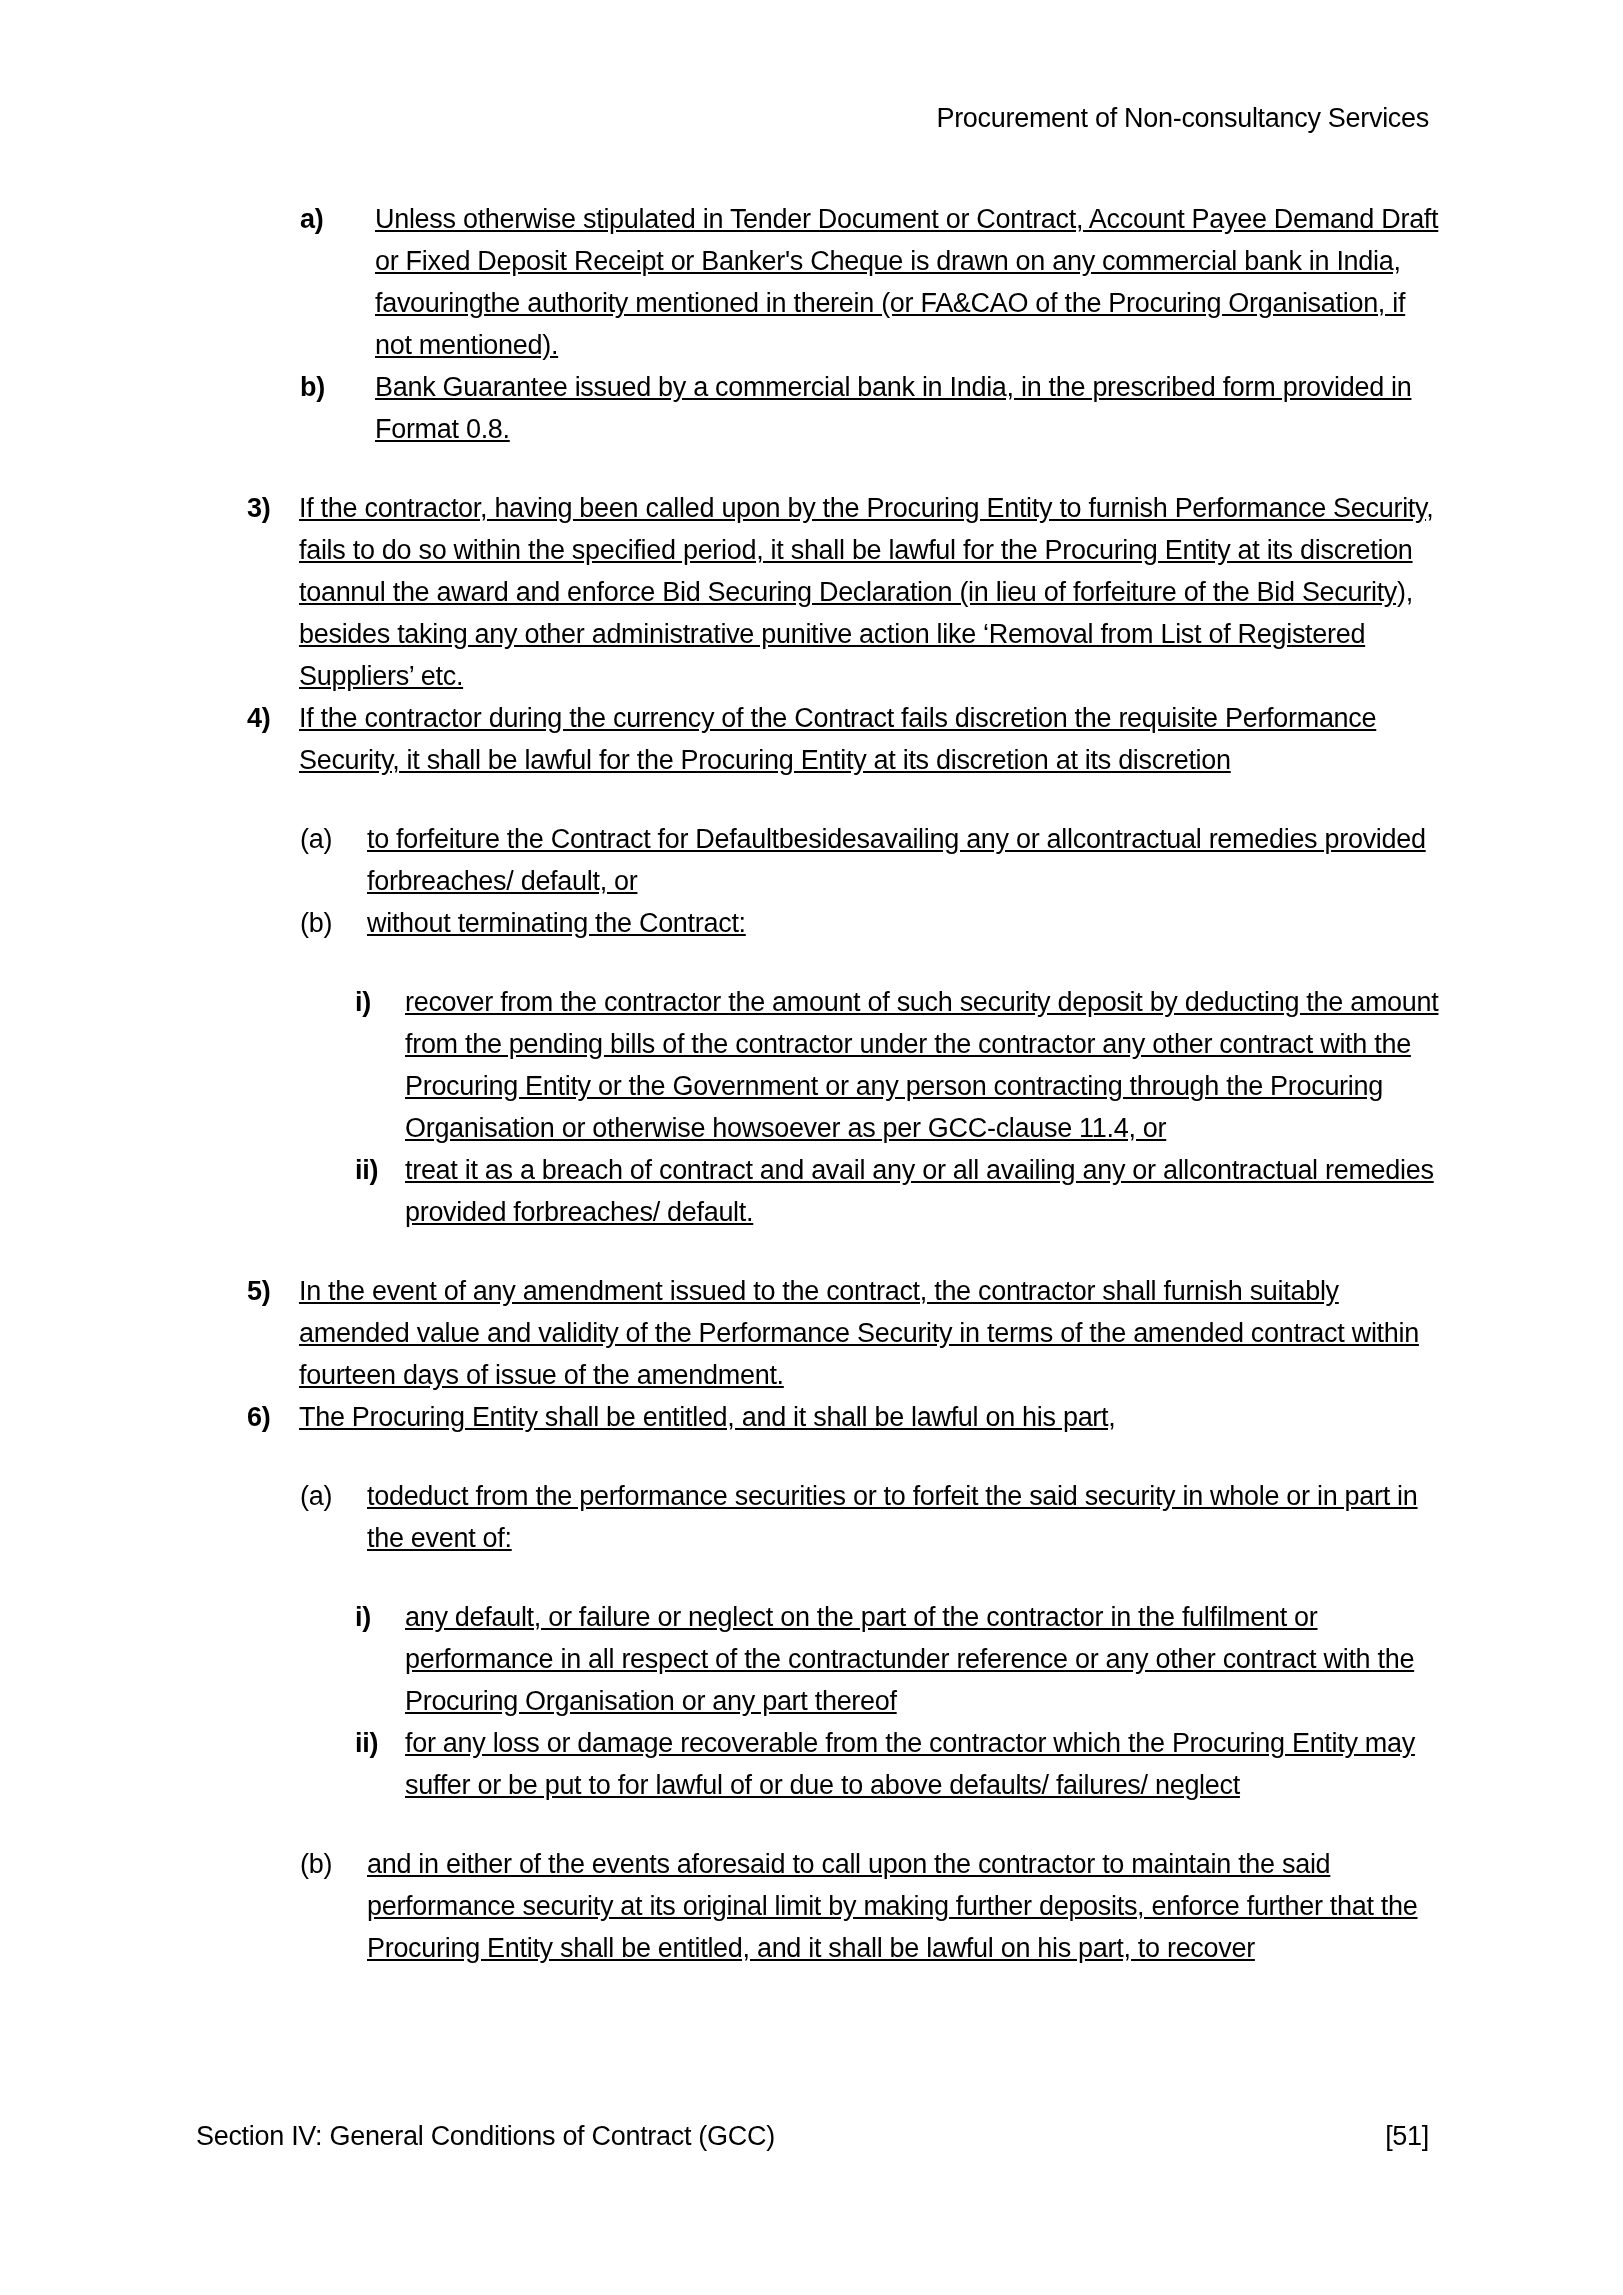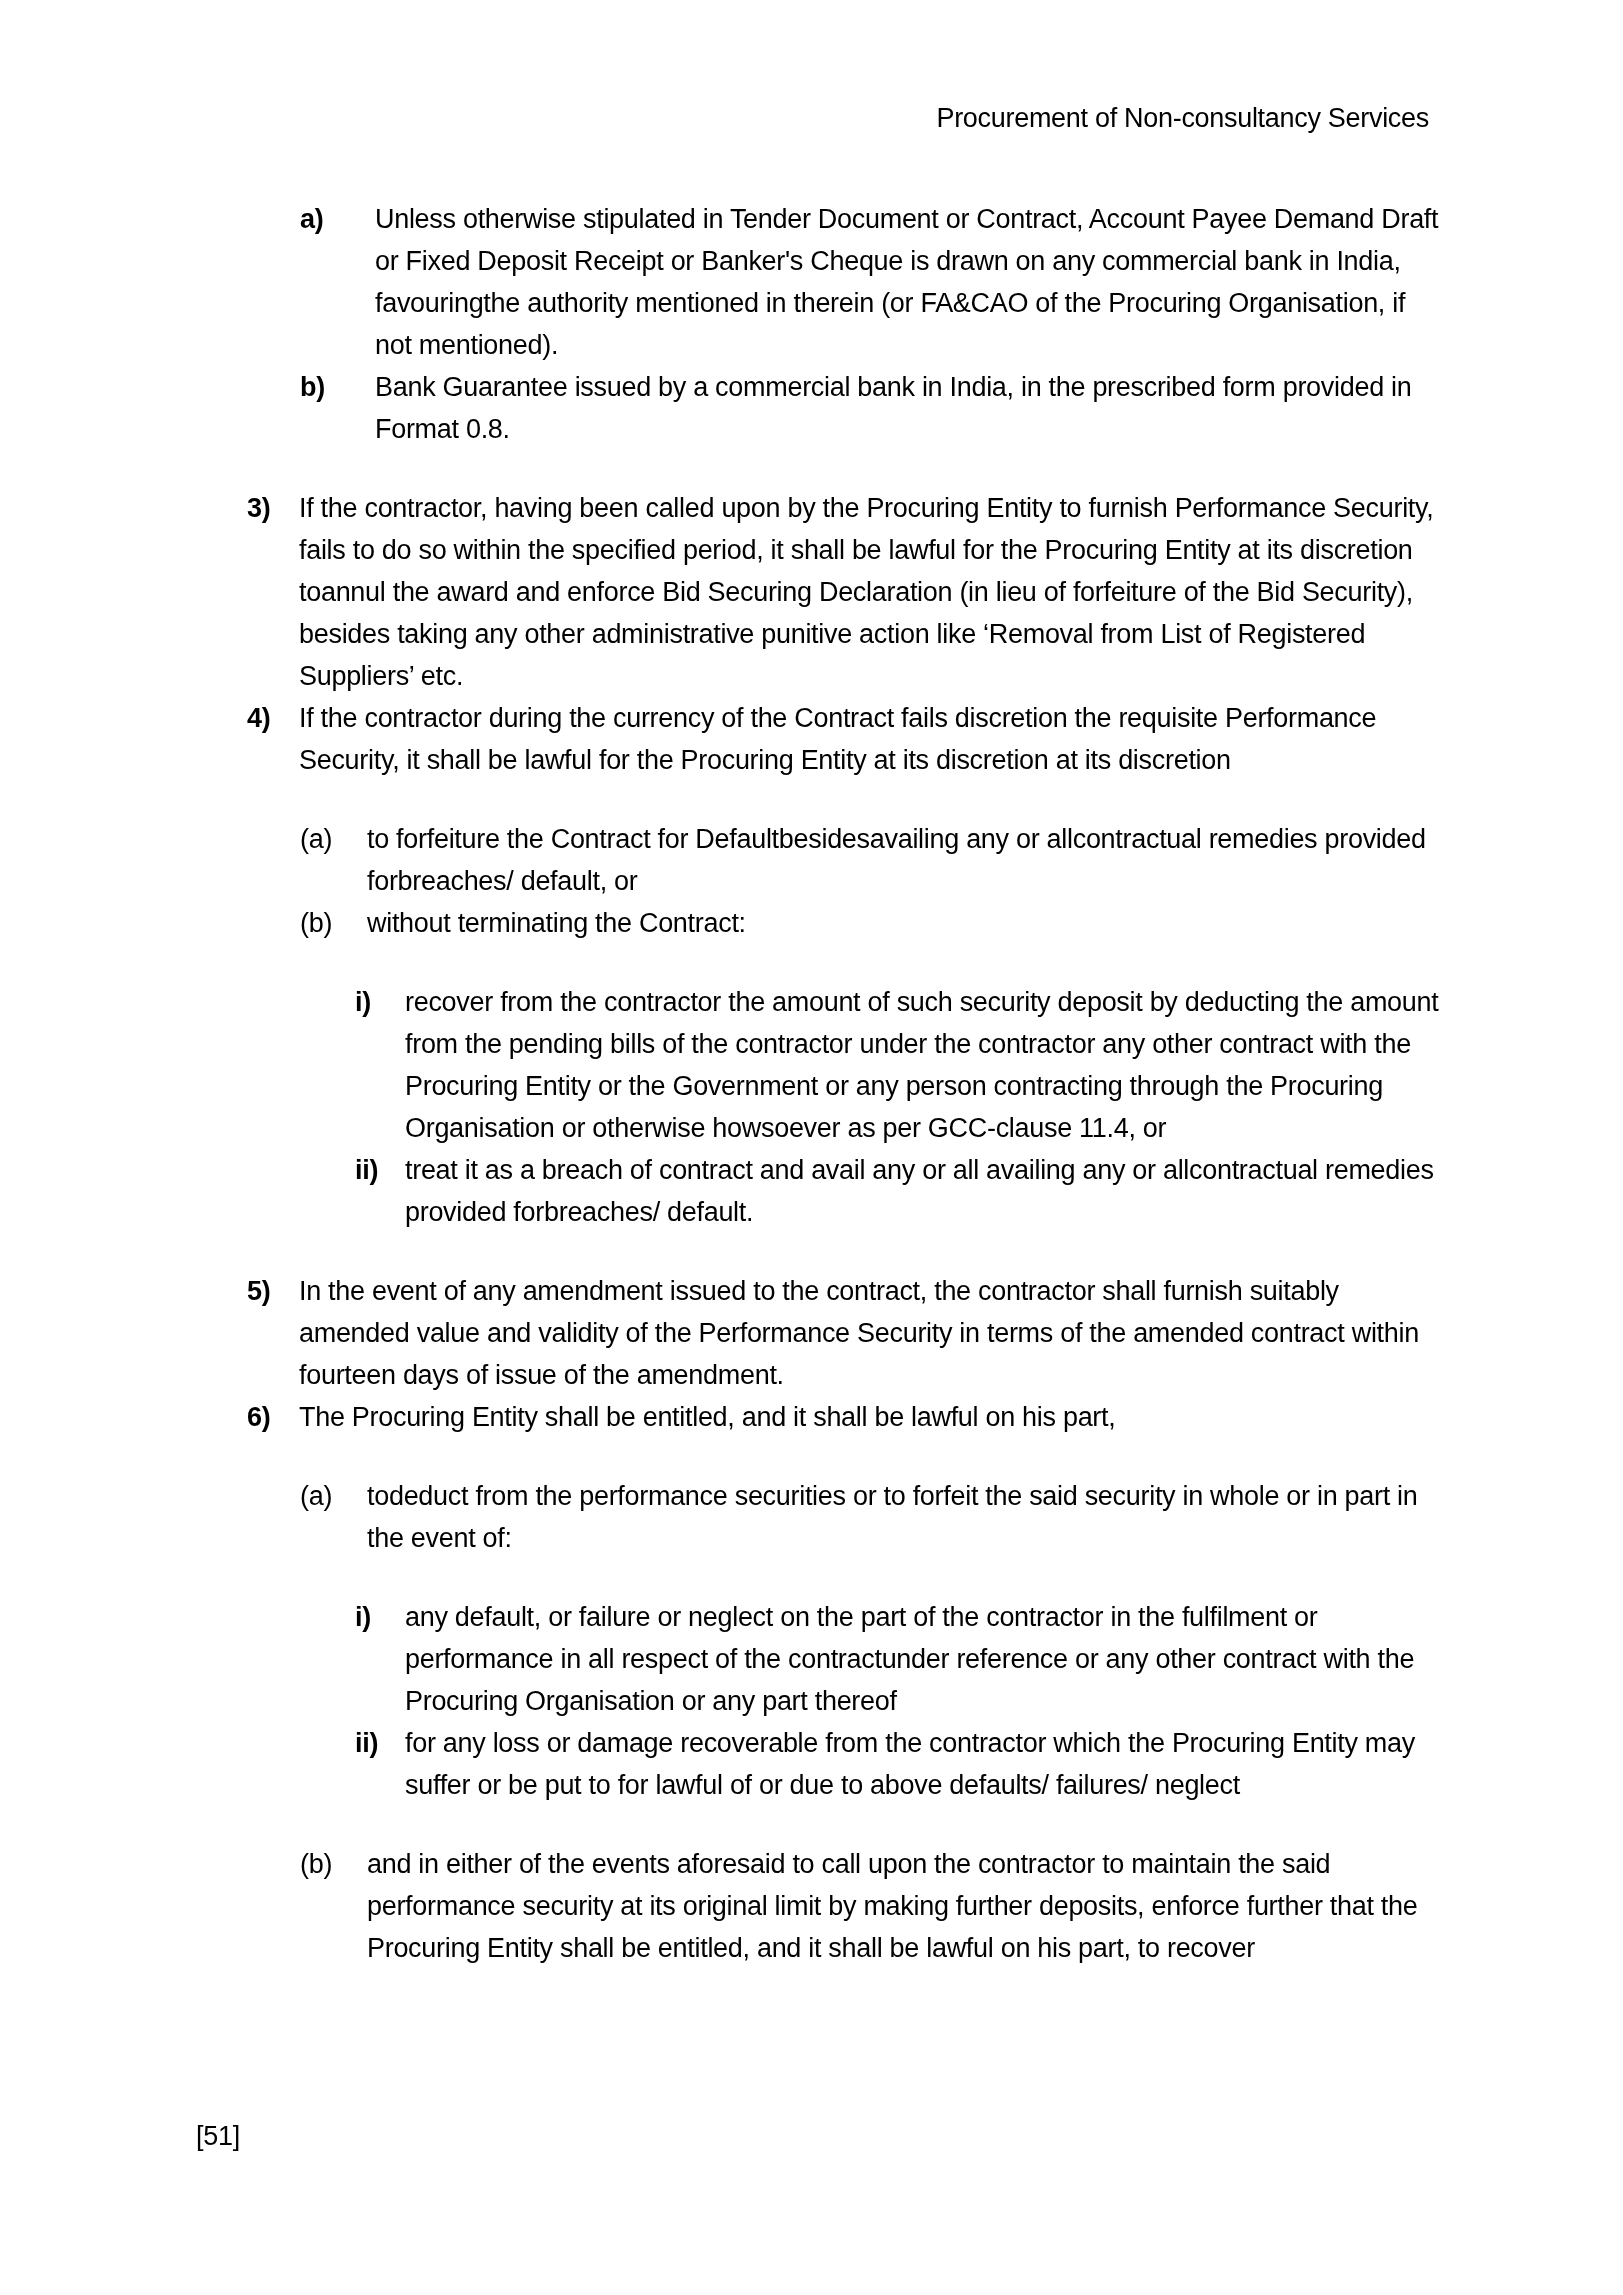--- a/index.html
+++ b/index.html
@@ -18,21 +18,21 @@
   .header {
     margin: 97px 194px 16px 0;
     text-align: right;
   }
   .content {
     margin-top: 59px;
     padding-right: 175px;
   }
   .item { display: flex; align-items: flex-start; }
   .item .marker { flex: 0 0 auto; }
-  .item .txt { flex: 1 1 auto; }
+  .item .txt { flex: 1 1 auto; text-decoration: underline; }
 
   .lvl-alpha { margin-left: 300px; }
   .lvl-alpha .marker { width: 75px; }
 
   .lvl-num { margin-left: 247px; }
   .lvl-num .marker { width: 52px; }
 
   .lvl-paren { margin-left: 300px; }
   .lvl-paren .marker { width: 67px; }
 
@@ -126,17 +126,18 @@
     </div>
 
     <div class="item lvl-paren gap">
       <span class="marker">(b)</span>
       <span class="txt">and in either of the events aforesaid to call upon the contractor to maintain the said performance security at its original limit by making further deposits, enforce further that the Procuring Entity shall be entitled, and it shall be lawful on his part, to recover</span>
     </div>
 
   </div>
 
   <div class="footer">
+    <span>Section IV: General Conditions of Contract (GCC)</span>
     <span>[51]</span>
   </div>
 
 </div>
 
 
 </body></html>

